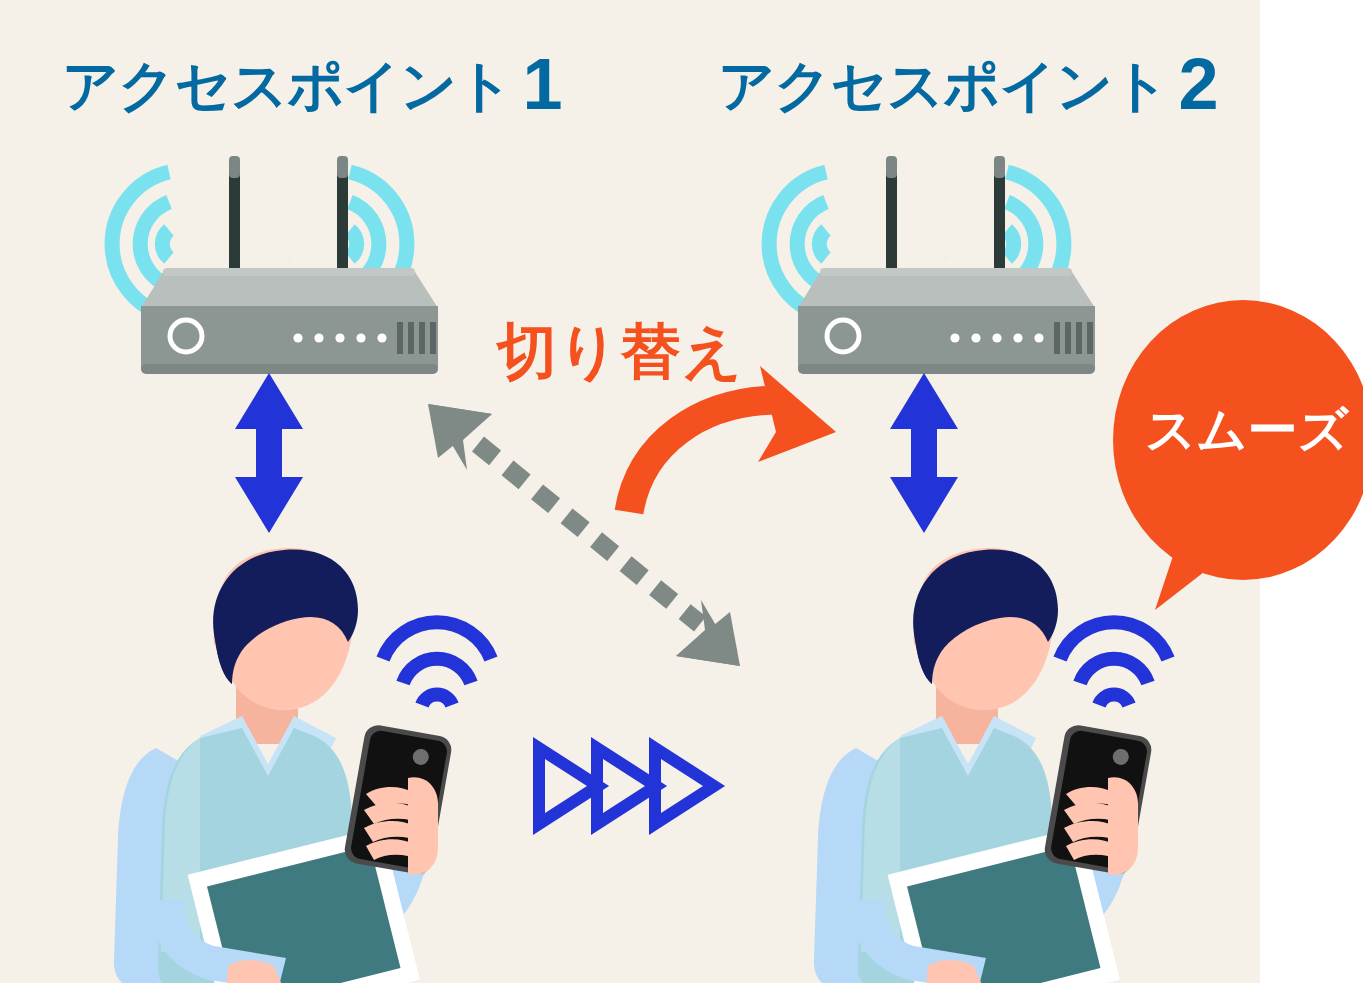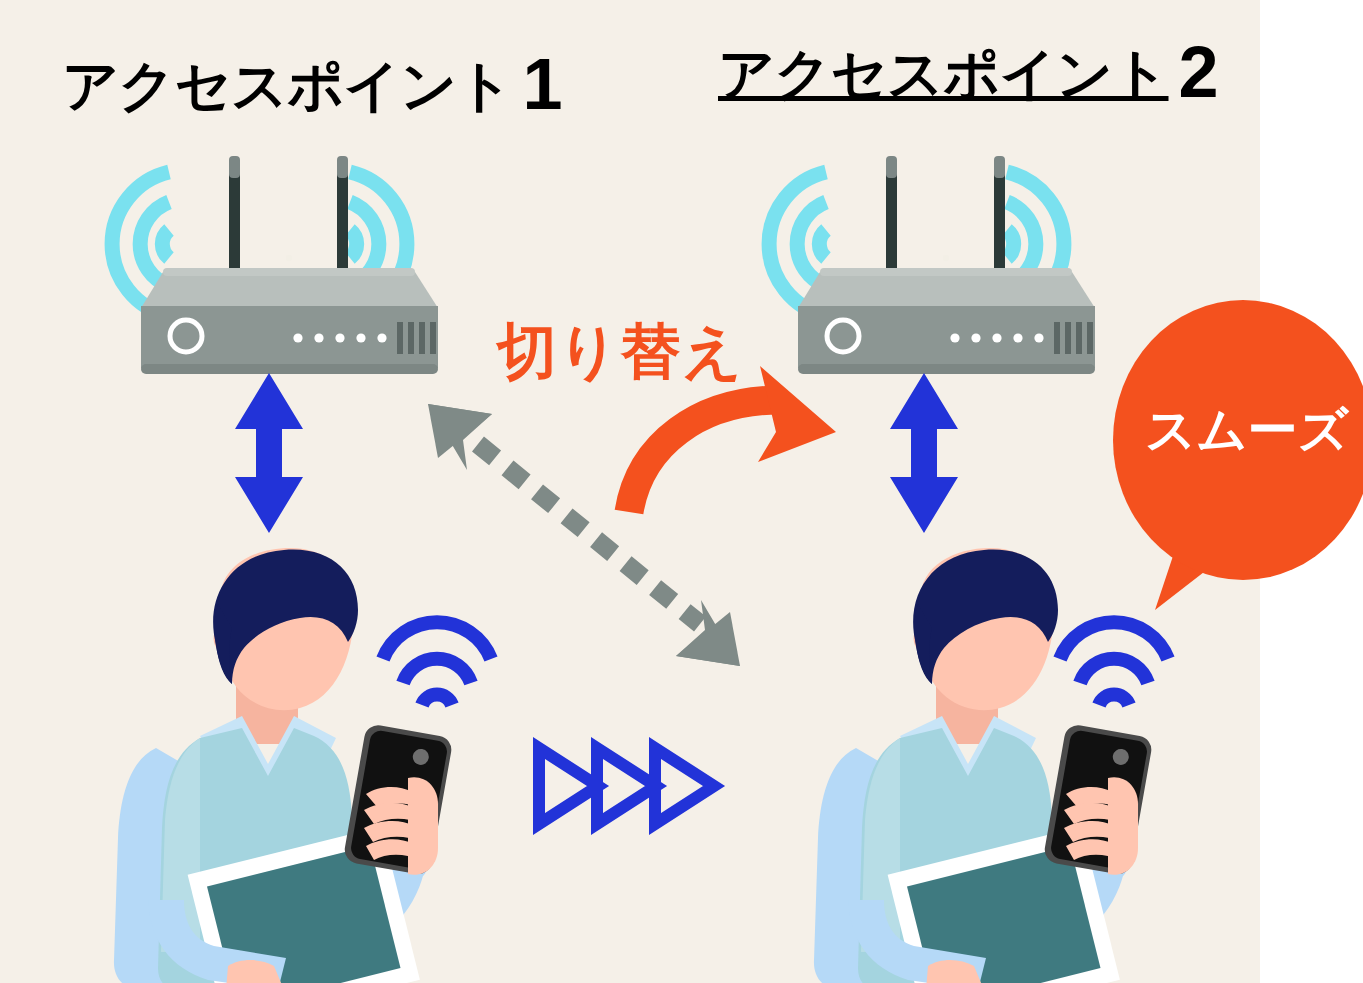--- a/index.html
+++ b/index.html
@@ -30,35 +30,35 @@
     position: absolute;
     left: 0;
     top: 0;
     width: 1363px;
     height: 983px;
   }
   .ap-title {
     position: absolute;
     font-size: 56px;
     font-weight: bold;
-    color: #000000;
+    color: #0369a1;
     letter-spacing: -1px;
     white-space: nowrap;
     line-height: 1;
     user-select: none;
     text-align: center;
   }
   .ap-title .num {
     font-size: 72px;
     font-weight: bold;
     margin-left: 10px;
     vertical-align: -4px;
   }
   #title-1 { left: 62px; top: 48px; }
-  #title-2 { left: 718px; top: 36px; text-decoration: underline; }
+  #title-2 { left: 718px; top: 48px; }
 
   #switch-label {
     position: absolute;
     left: 497px;
     top: 322px;
     font-size: 60px;
     font-weight: bold;
     color: #f4511e;
     letter-spacing: 1px;
     white-space: nowrap;

